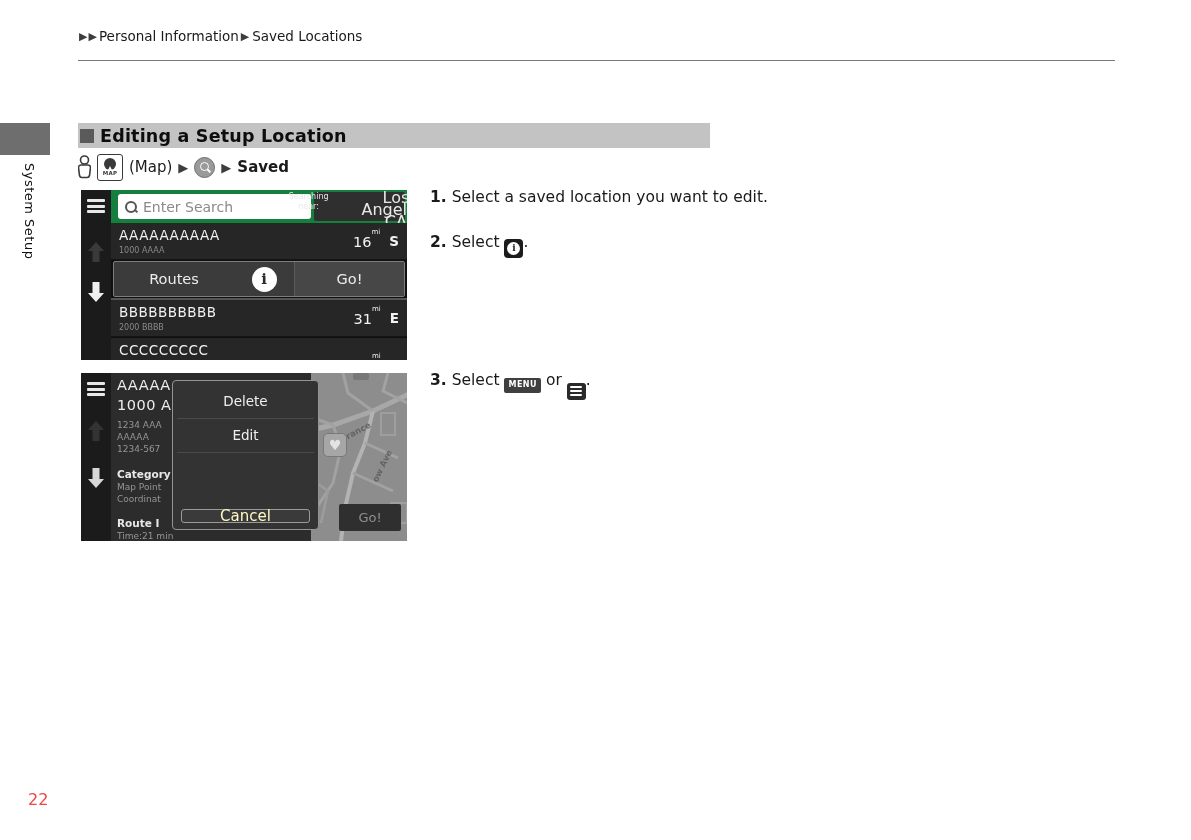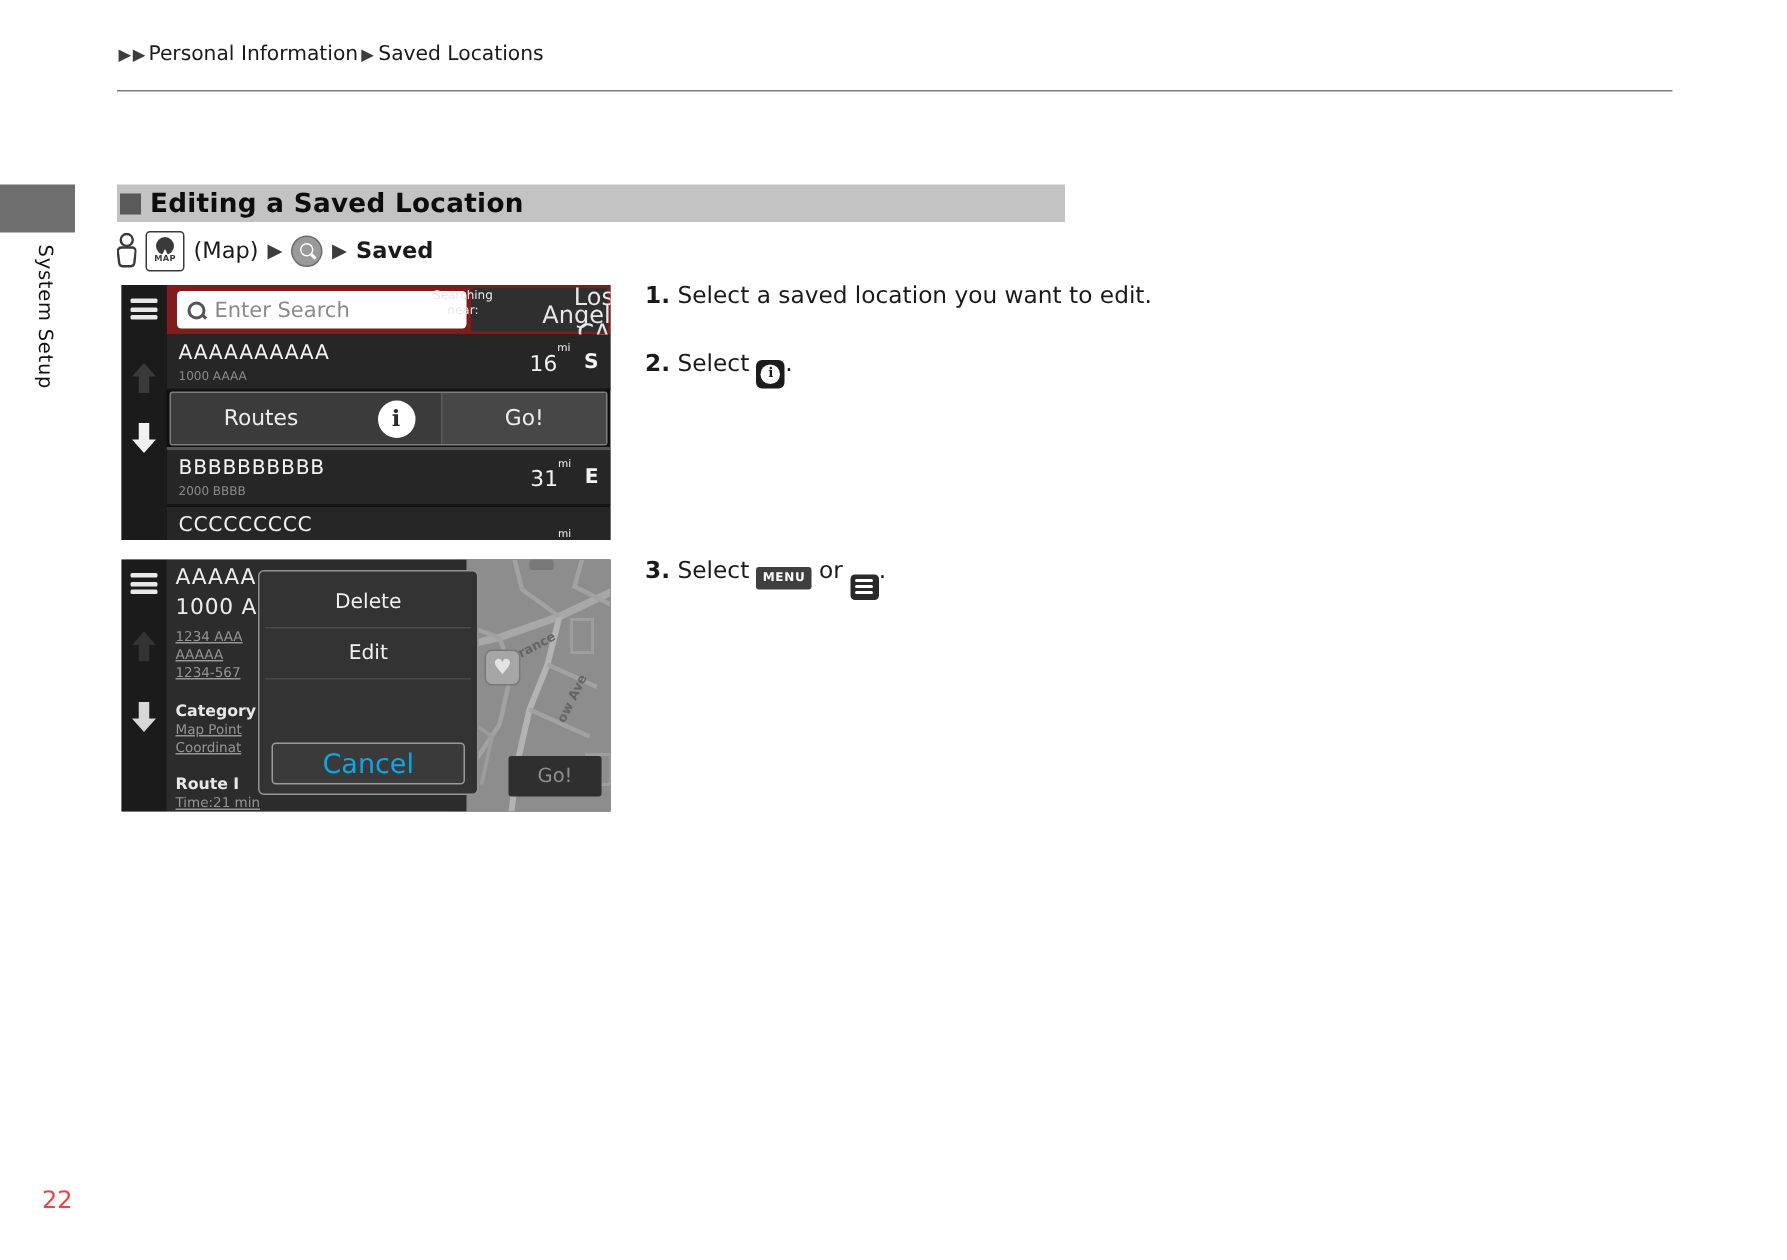--- a/index.html
+++ b/index.html
@@ -40,21 +40,21 @@
   
   .shot { position:absolute; left:81px; width:326px; background:#101010; overflow:hidden; }
   .shot1 { top:190px; height:170px; }
   .shot2 { top:373px; height:168px; background:#2c2c2c; }
   .shot-sidebar { position:absolute; left:0; top:0; width:30px; height:100%; background:#1b1b1b; z-index:6; }
   .hamburger { position:absolute; left:6px; top:9px; width:18px; height:14px; display:flex; flex-direction:column; justify-content:space-between; }
   .hamburger span { display:block; height:3px; background:#e8e8e8; border-radius:1px; }
   .arr { position:absolute; left:7px; width:16px; height:20px; }
 
   
-  .s1-topbar { position:absolute; left:30px; top:0; right:0; height:33px; background:#7f1d1d; }
+  .s1-topbar { position:absolute; left:30px; top:0; right:0; height:33px; background:#15803d; }
   .s1-search { position:absolute; left:7px; top:4px; width:193px; height:25px; background:#fff; border-radius:3px; display:flex; align-items:center; padding-left:6px; }
   .mag { position:relative; width:14px; height:14px; margin-right:5px; }
   .mag::before { content:""; position:absolute; left:1px; top:1px; width:8px; height:8px; border:2px solid #555; border-radius:50%; }
   .mag::after { content:""; position:absolute; left:10px; top:10px; width:4px; height:2px; background:#555; transform:rotate(45deg); }
   .s1-search-text { font-size:14px; color:#8a8a8a; }
   .s1-near { position:absolute; right:2px; top:2px; width:91px; height:29px; background:#2f2f2f; border-radius:2px; color:#e8e8e8; text-align:center; display:flex; flex-direction:row; justify-content:center; }
   .s1-near .l1 { font-size:8px; line-height:10px; }
   .s1-near .l2 { font-size:16px; line-height:12px;padding-left:33px; }
   .s1-row { position:absolute; left:30px; right:0; height:37px; background:#262626; border-bottom:1px solid #151515; }
   .s1-name { position:absolute; left:8px; top:4px; font-size:13.5px; color:#f2f2f2; letter-spacing:0.5px; }
@@ -66,31 +66,31 @@
   .s1-expanded { position:absolute; left:32px; right:2px; top:71px; height:36px; background:#3b3b3b; border:1px solid #7d7d7d; border-radius:2px; display:flex; align-items:center; }
   .s1-routes { flex:0 0 120px; text-align:center; font-size:14.5px; color:#ececec; }
   .s1-info { flex:1; display:flex; justify-content:center; }
   .info-circle { width:25px; height:25px; border-radius:50%; background:#fff; color:#2b2b2b; font-family:"DejaVu Serif","Liberation Serif",serif; font-weight:bold; font-size:15px; display:flex; align-items:center; justify-content:center; }
   .s1-go { flex:0 0 110px; align-self:stretch; background:#474747; display:flex; align-items:center; justify-content:center; font-size:14.5px; color:#ececec; border-left:1px solid #5c5c5c; }
   .s1-divider { position:absolute; left:30px; right:0; top:108px; height:2px; background:#555; }
 
   
   .s2-panel { position:absolute; left:30px; top:0; width:200px; height:100%; background:#2c2c2c; }
   .s2-name { position:absolute; left:6px; font-size:14.5px; color:#ededed; letter-spacing:0.5px; }
-  .s2-small { position:absolute; left:6px; font-size:9px; color:#959595;text-decoration:underline; }
+  .s2-small { position:absolute; left:6px; font-size:9px; color:#959595; }
   .s2-bold { position:absolute; left:6px; font-size:10.5px; font-weight:bold; color:#e8e8e8; }
   .s2-map { position:absolute; left:222px; top:0; width:104px; height:100%; background:#8d8d8d; }
   .street { position:absolute; font-size:8.5px; color:#646464; white-space:nowrap; font-weight:bold; }
   .heart-marker { position:absolute; left:20px; top:60px; width:24px; height:24px; background:#a6a6a6; border:1px solid #787878; border-radius:5px; display:flex; align-items:center; justify-content:center; color:#e3e3e3; font-size:14px; z-index:3; }
   .top-marker { position:absolute; left:272px; top:0; width:16px; height:7px; background:#787878; border-radius:2px; z-index:3; }
   .s2-go { position:absolute; left:258px; top:131px; width:62px; height:27px; background:#2f2f2f; border-radius:2px; color:#8f8f8f; font-size:13px; display:flex; align-items:center; justify-content:center; z-index:4; }
   .s2-popup { position:absolute; left:91px; top:7px; width:147px; height:150px; background:#333333; border:1px solid #949494; border-radius:4px; z-index:8; }
   .popup-item { position:absolute; left:4px; right:4px; height:28px; display:flex; align-items:center; justify-content:center; font-size:13.5px; color:#f0f0f0; }
   .popup-sep { position:absolute; left:4px; right:4px; height:1px; background:#4a4a4a; }
-  .popup-cancel { position:absolute; left:8px; right:8px; bottom:6px; height:28px; border:1px solid #9a9a9a; border-radius:3px; background:#3a3a3a; display:flex; align-items:center; justify-content:center; font-size:18px; color:#0ea5e9; }
+  .popup-cancel { position:absolute; left:8px; right:8px; bottom:6px; height:14px; border:1px solid #9a9a9a; border-radius:3px; background:#3a3a3a; display:flex; align-items:center; justify-content:center; font-size:15px; color:#fef9c3; }
   .step { position:absolute; left:430px; width:340px; font-size:15.5px; line-height:22px; }
   .step .n { font-weight:bold; margin-right:5px; }
   .step-body { display:inline; }
   .inline-badge { display:inline-flex; vertical-align:-4px; }
   .badge-info { width:19px; height:19px; background:#1c1c1c; border-radius:4px; display:inline-flex; align-items:center; justify-content:center; }
   .badge-info .wc { width:13px; height:13px; background:#fff; border-radius:50%; color:#1c1c1c; font-family:"DejaVu Serif","Liberation Serif",serif; font-weight:bold; font-size:9px; display:flex; align-items:center; justify-content:center; }
   .badge-menu { min-width:35px; height:15px; background:#3f3f3f; border-radius:2px; color:#fff; font-size:8px; font-weight:bold; letter-spacing:0.5px; display:inline-flex; align-items:center; justify-content:center; padding:0 4px; vertical-align:-2px; }
   .badge-list { width:19px; height:17px; background:#2a2a2a; border-radius:3px; display:inline-flex; flex-direction:column; align-items:center; justify-content:center; gap:2px; vertical-align:-3px; }
   .badge-list span { display:block; width:12px; height:2.2px; background:#fff; border-radius:1px; }
   .bold { font-weight:bold; }
@@ -109,21 +109,21 @@
       <span class="bc-arrow" style="margin-left:2px">▶</span>
       <span style="margin-left:2px">Saved Locations</span>
   </div>
   <div class="toprule"></div>
 
   <div class="side-tab"></div>
   <div class="side-label">System Setup</div>
 
   <div class="sec-header">
     <div class="sec-bullet"></div>
-    <div class="sec-title">Editing a Saved Location</div>
+    <div class="sec-title">Editing a Setup Location</div>
   </div>
 
   <div class="procedure">
     <svg class="knob-icon" viewBox="0 0 13 24">
       <circle cx="6.5" cy="5" r="4" fill="none" stroke="#3a3a3a" stroke-width="1.6"></circle>
       <path d="M3 10 h7 a2.5 2.5 0 0 1 2.5 2.5 l-1 8 a2.5 2.5 0 0 1 -2.5 2 h-5 a2.5 2.5 0 0 1 -2.5 -2 l-1 -8 A2.5 2.5 0 0 1 3 10 Z" fill="none" stroke="#3a3a3a" stroke-width="1.6"></path>
     </svg>
     <div class="map-btn">
       <div class="circ"></div>
       <div class="map-word">MAP</div>

